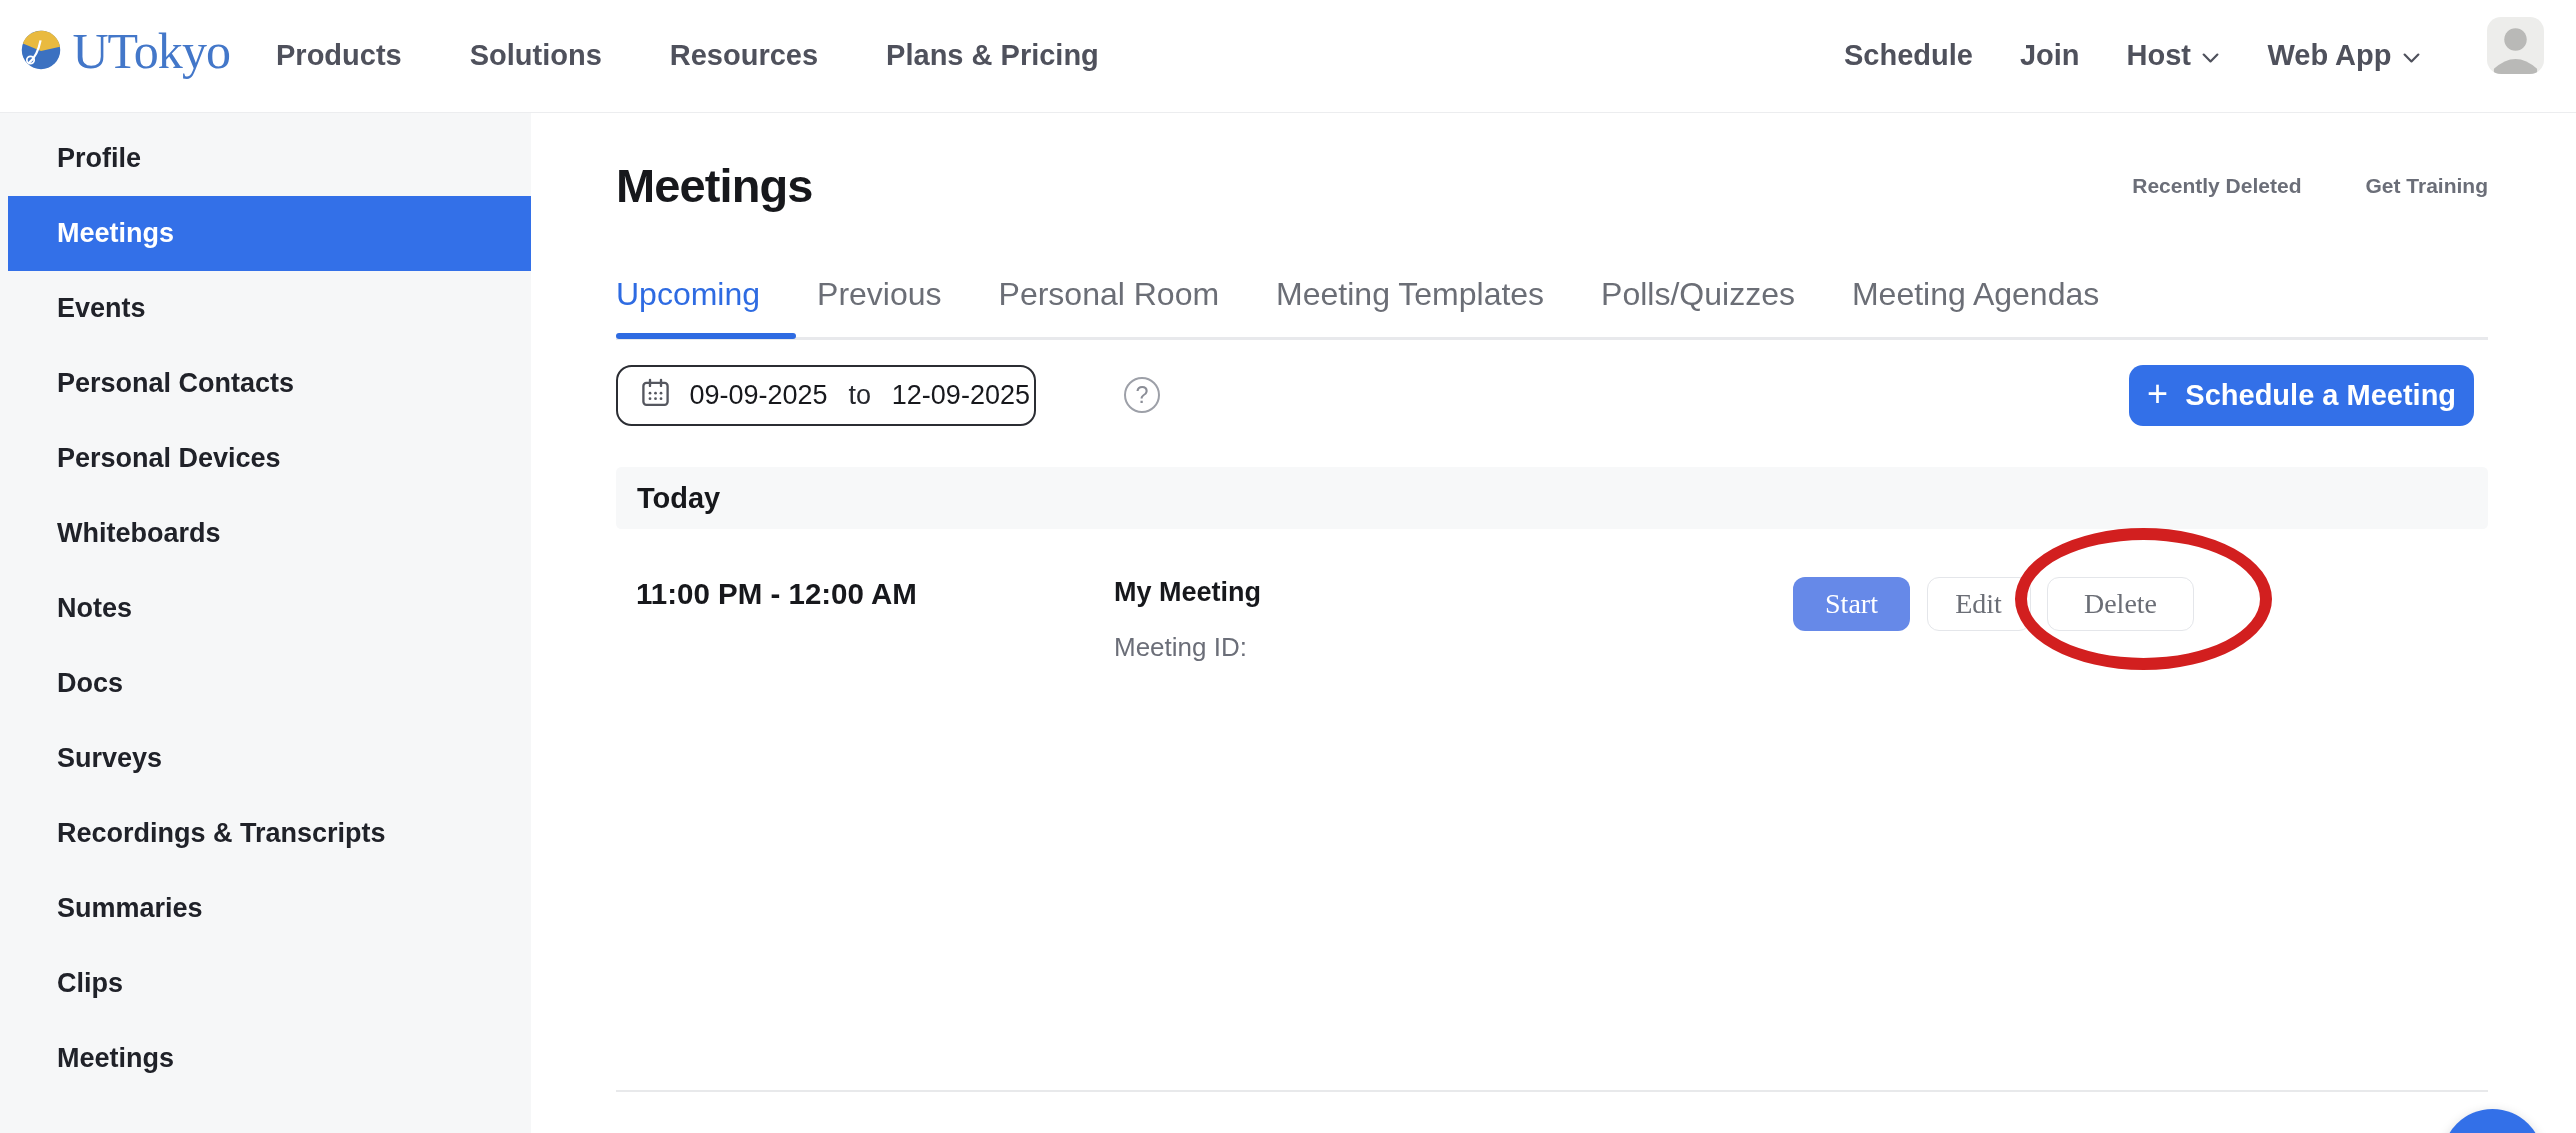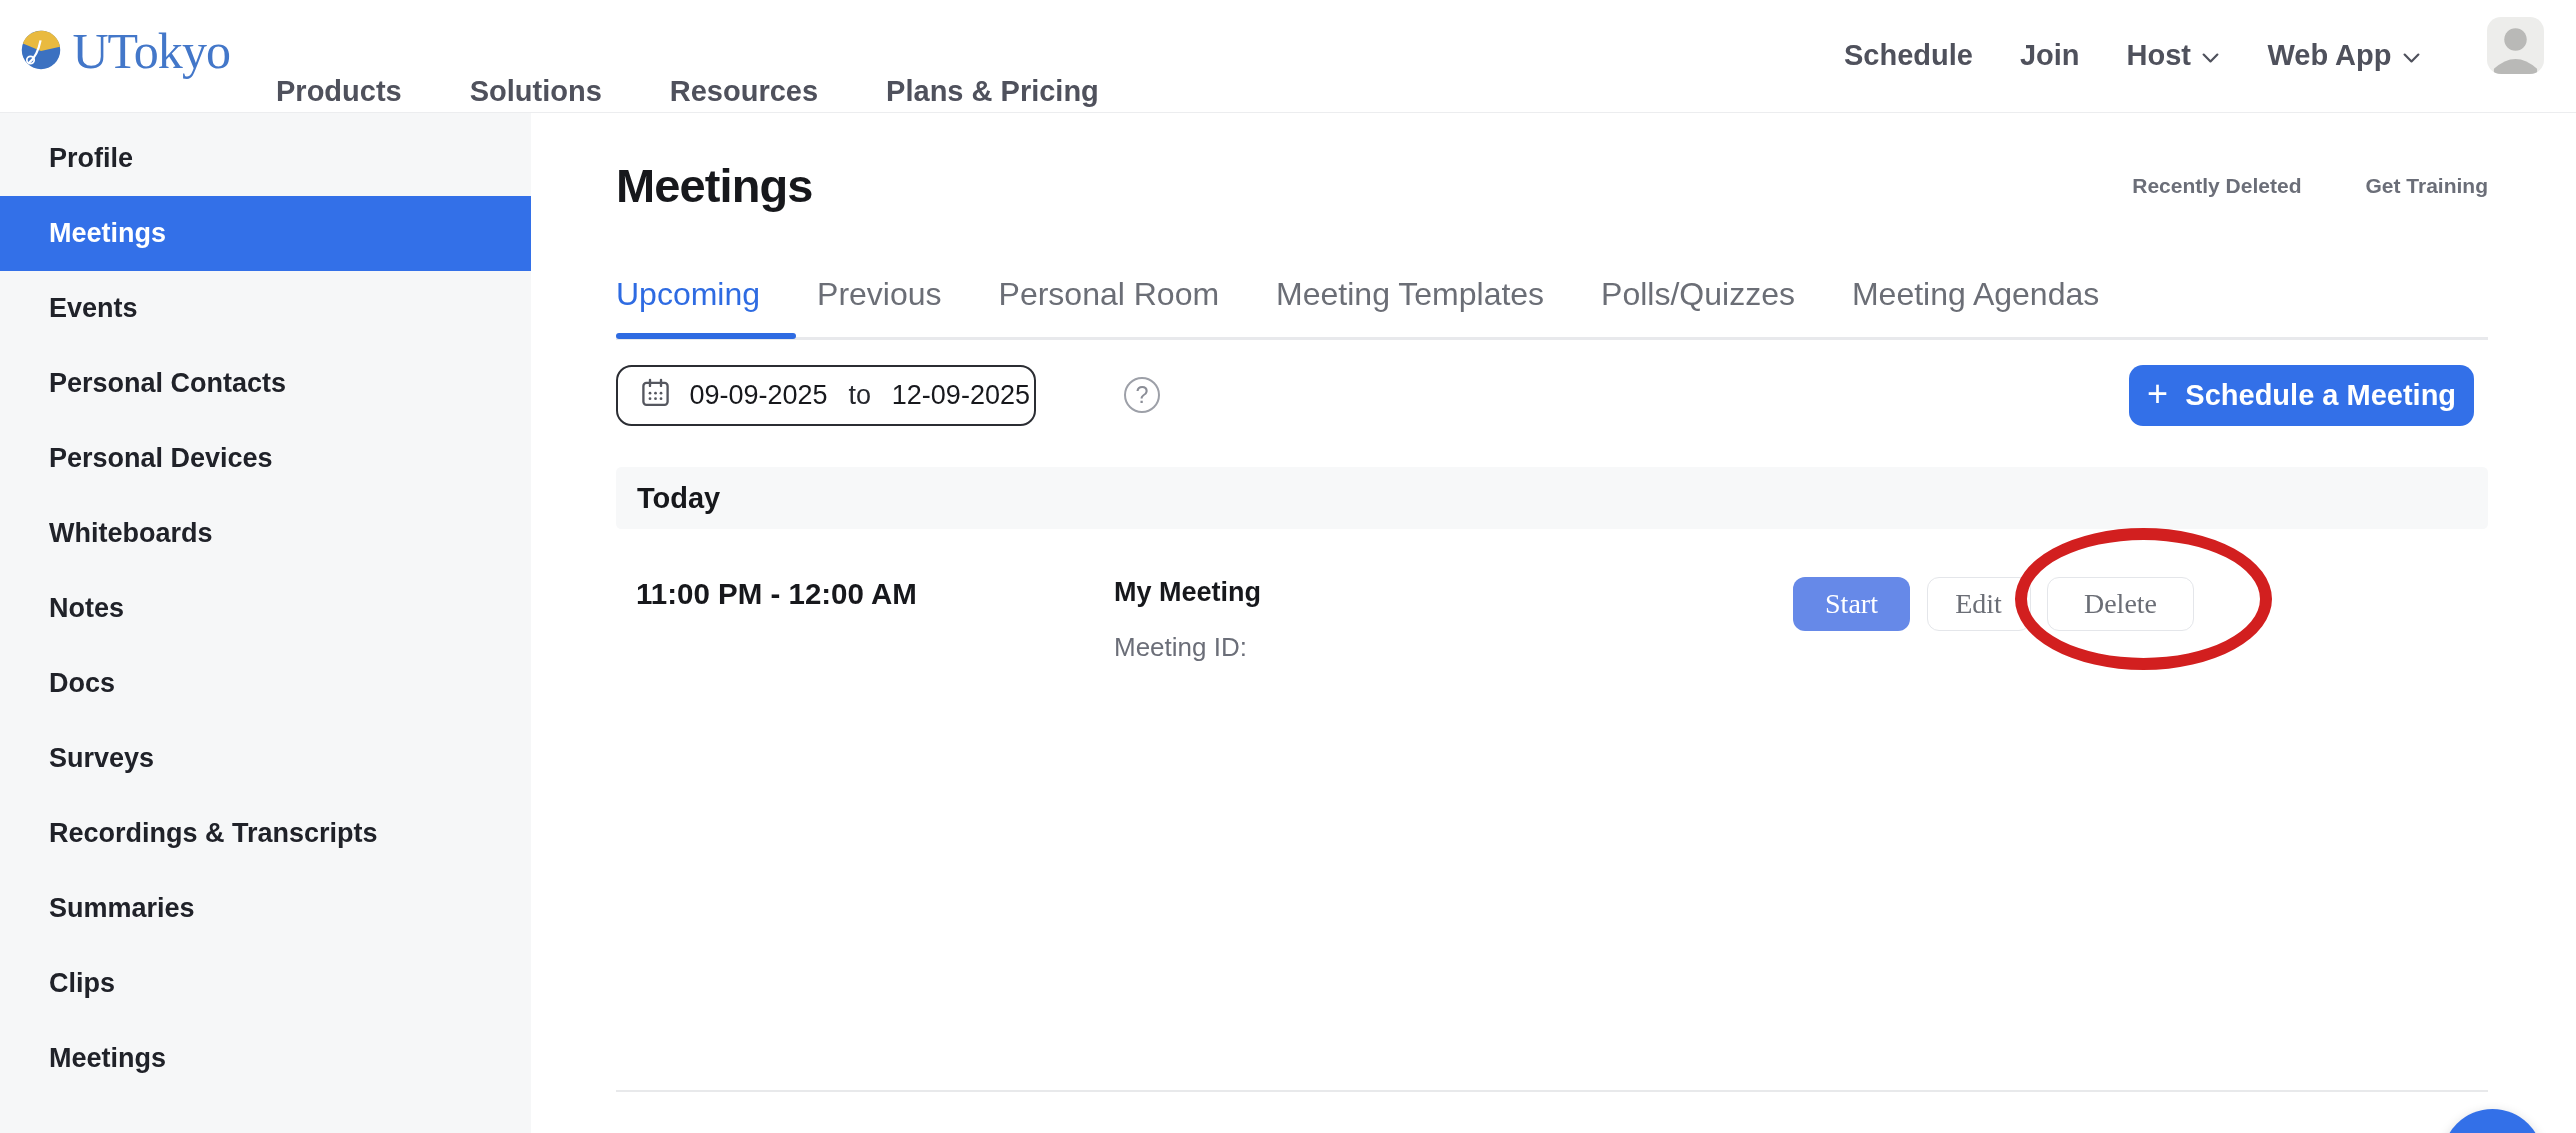--- a/index.html
+++ b/index.html
@@ -16,40 +16,40 @@
     position: absolute; left: 0; top: 0; width: 2576px; height: 113px;
     background: #ffffff; border-bottom: 1.7px solid #ECEDEF;
   }
   .logo { position: absolute; left: 20px; top: 26px; display: flex; align-items: center; gap: 10.4px; }
   .logo-text {
     font-family: "Liberation Serif", serif;
     font-size: 50px; color: #4377C9; letter-spacing: -0.9px; line-height: 1;
   }
   .nav-left {
     position: absolute; left: 276px; top: 0; height: 111px;
-    display: flex; align-items: center; gap: 68px; margin-top: 36px;
+    display: flex; align-items: center; gap: 68px;
   }
   .nav-right {
     position: absolute; left: 1844px; top: 0; height: 111px;
     display: flex; align-items: center; gap: 47px;
   }
   .nav-item {
     font-size: 29px; font-weight: 700; color: #4F515C; cursor: pointer;
     display: flex; align-items: center; gap: 10.4px; white-space: nowrap;
   }
   .chevron svg { display: block; margin-top: 5.2px; }
   .avatar {
     position: absolute; left: 2487px; top: 17.4px; width: 57px; height: 57px;
     border-radius: 14px; background: #EDEDEB; overflow: hidden; cursor: pointer;
   }
 
   
   .sidebar {
     position: absolute; left: 0; top: 113px; width: 641px; height: 1021px;
-    background: #F6F7F8; padding-top: 7.8px;
+    background: #F6F7F8; padding-top: 7.8px; padding-left: 8px;
   }
   .sidebar-item {
     height: 75px; display: flex; align-items: center; padding-left: 49px;
     font-size: 27px; font-weight: 700; color: #202229; cursor: pointer;
   }
   .sidebar-item.selected { background: #3370E8; color: #ffffff; }
   .sidebar-track {
     position: absolute; right: 0; top: 0; width: 12px; height: 1021px;
     background: #EEF0F2;
   }

